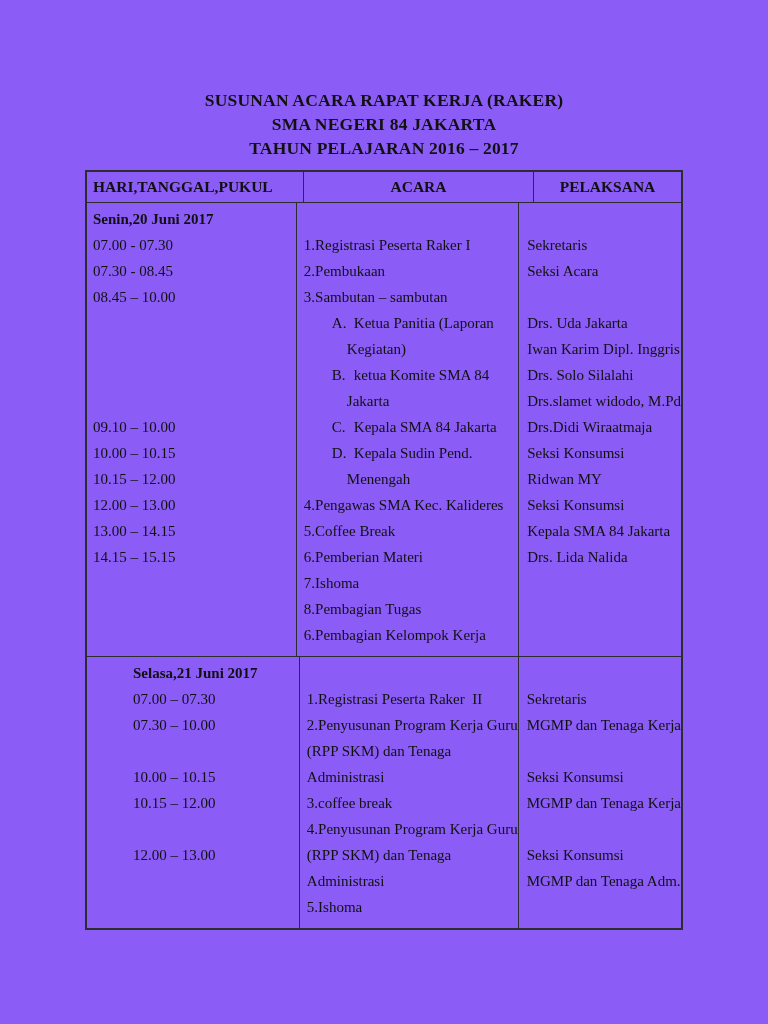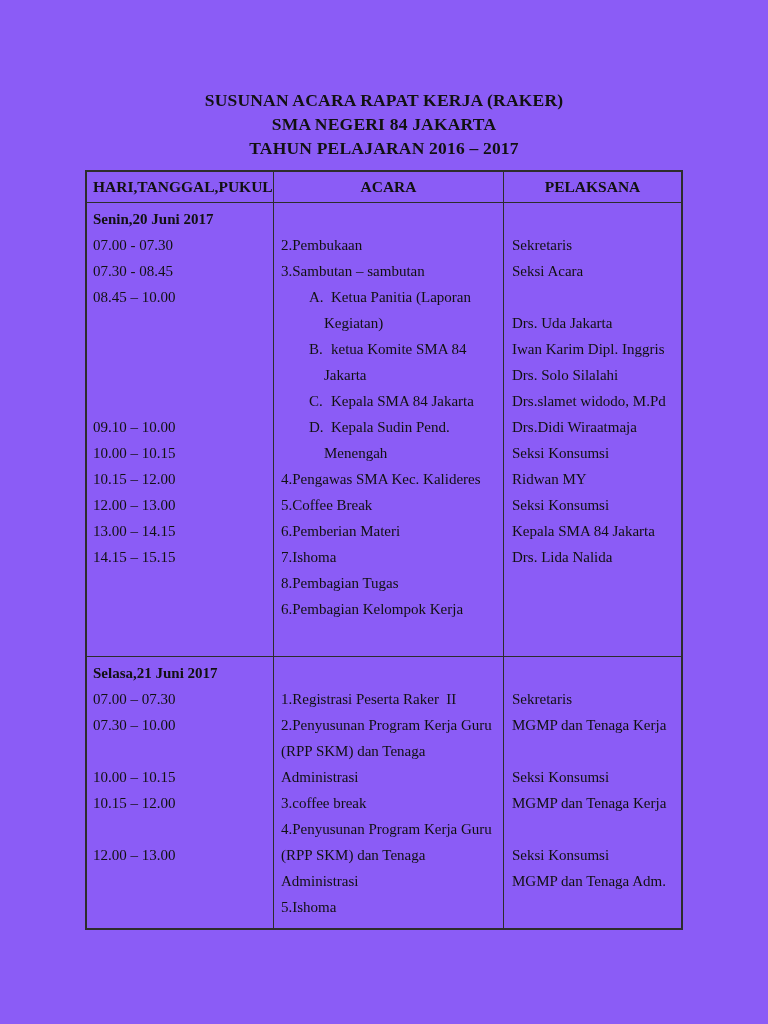--- a/index.html
+++ b/index.html
@@ -30,27 +30,27 @@
     margin: 10px auto 0 auto;
     border: 2px solid #2d2d2d;
   }
   .row { display: flex; }
   .header-row {
     border-bottom: 1px solid #2d2d2d;
     font-weight: bold;
     font-size: 15.5px;
   }
   .header-row .cell { line-height: 30px; height: 30px; white-space: pre; }
-  .c1 { width: 187px; border-right: 1px solid #2d2d2d; }
+  .c1 { width: 217px; border-right: 1px solid #2d2d2d; }
   .c2 { width: 230px; border-right: 1px solid #2d2d2d; }
   .c3 { flex: 1; }
   .header-row .c1 { padding-left: 6px; }
   .header-row .c2, .header-row .c3 { text-align: center; }
   .srow { display: flex; }
-  .srow + .srow { border-top: 1px solid #2d2d2d; }
+  .srow + .srow { border-top: 1px solid #2d2d2d; padding-left: 40px; }
   .scol { padding: 3px 0 8px 0; }
   .ln {
     height: 26px;
     line-height: 26px;
     font-size: 15px;
     white-space: pre;
     overflow: hidden;
   }
   .c1 .ln { padding-left: 6px; }
   .c2 .ln { padding-left: 7px; }
@@ -92,20 +92,21 @@
             <div class="ln">10.15 – 12.00</div>
             <div class="ln">12.00 – 13.00</div>
             <div class="ln">13.00 – 14.15</div>
             <div class="ln">14.15 – 15.15</div>
             <div class="ln"></div>
             <div class="ln"></div>
             <div class="ln"></div>
           </div>
           <div class="scol c2">
             <div class="ln"></div>
+            <div class="ln">1.Registrasi Peserta Raker I</div>
             <div class="ln">2.Pembukaan</div>
             <div class="ln">3.Sambutan – sambutan</div>
             <div class="ln ind1"><span class="marker">A.</span>Ketua Panitia (Laporan</div>
             <div class="ln ind2">Kegiatan)</div>
             <div class="ln ind1"><span class="marker">B.</span>ketua Komite SMA 84</div>
             <div class="ln ind2">Jakarta</div>
             <div class="ln ind1"><span class="marker">C.</span>Kepala SMA 84 Jakarta</div>
             <div class="ln ind1"><span class="marker">D.</span>Kepala Sudin Pend.</div>
             <div class="ln ind2">Menengah</div>
             <div class="ln">4.Pengawas SMA Kec. Kalideres</div>

